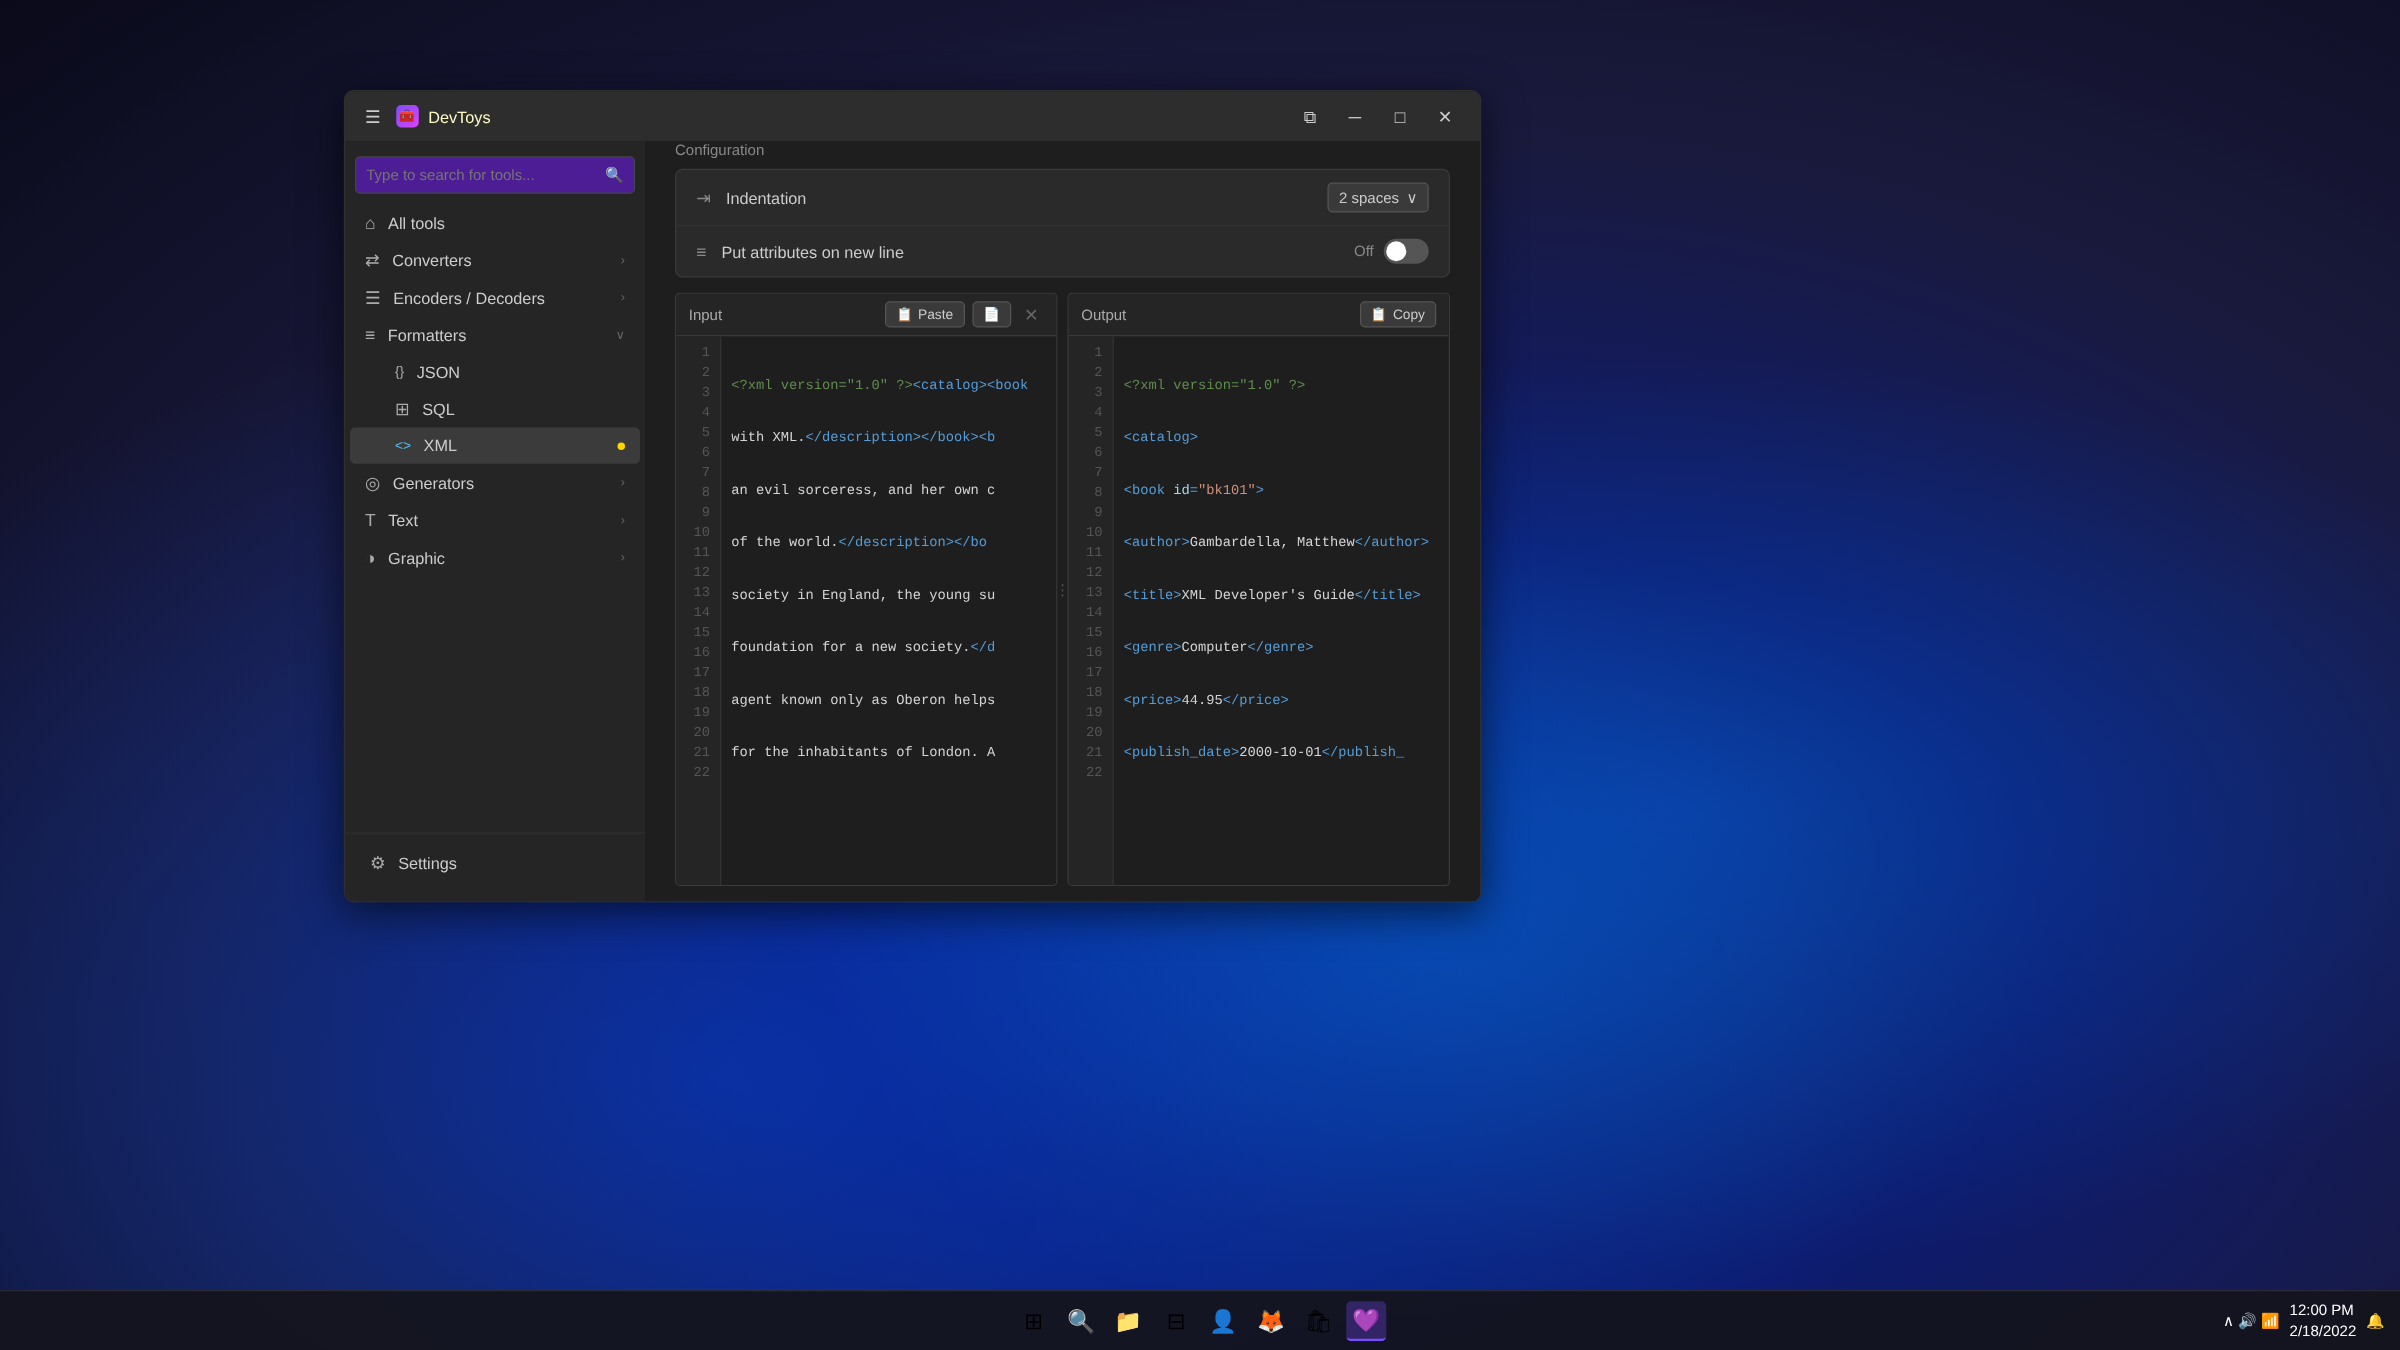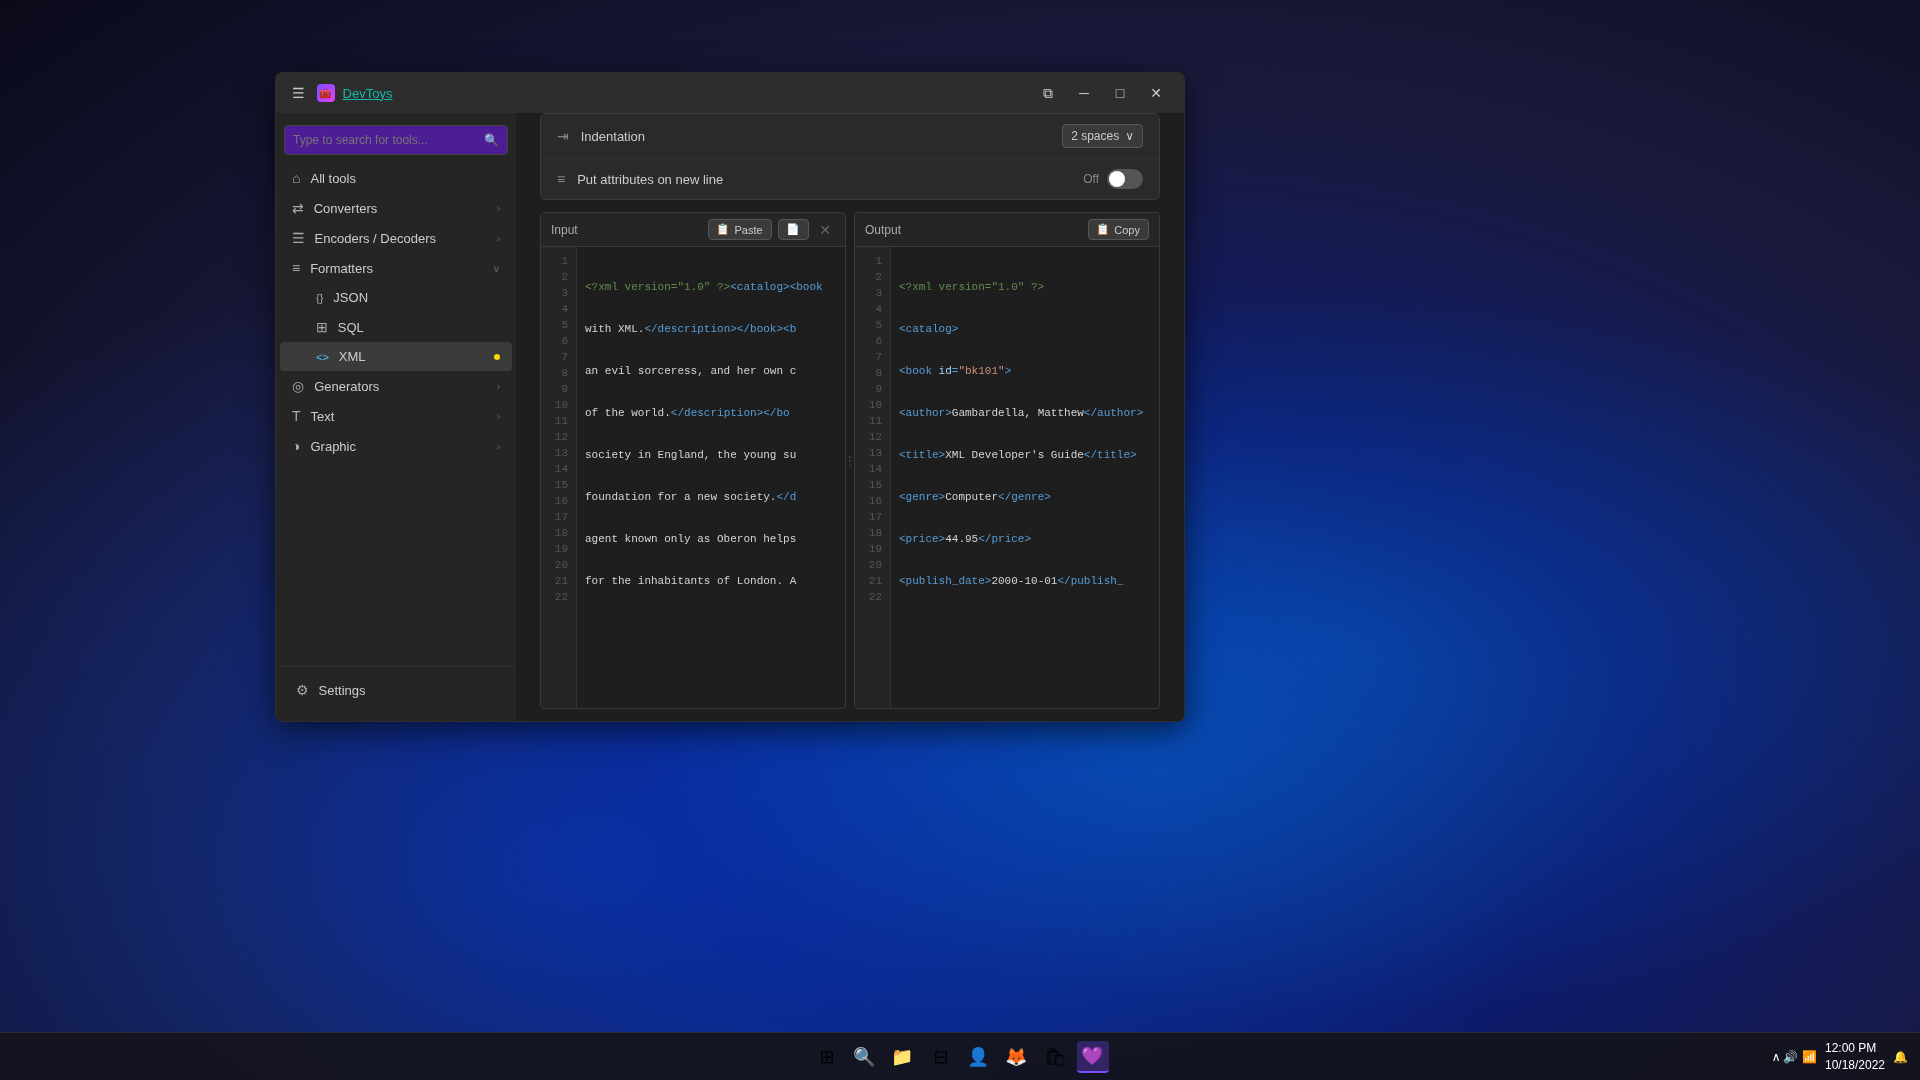--- a/index.html
+++ b/index.html
@@ -114,23 +114,22 @@
       height: 18px;
       background: linear-gradient(135deg, #7c4dff, #e040fb);
       border-radius: 4px;
       display: flex;
       align-items: center;
       justify-content: center;
       font-size: 10px;
       color: #fff;
     }
     .app-title-text {
-      color: #14b8a6;
+      color: #fef9c3;
       font-size: 13px;
-      text-decoration: underline;
     }
     .title-spacer { flex: 1; }
     .title-controls {
       display: flex;
       align-items: center;
       gap: 4px;
     }
     .title-btn {
       width: 32px;
       height: 28px;
@@ -529,20 +528,21 @@
           <span class="sidebar-item-icon">⚙</span>
           <span class="sidebar-item-label">Settings</span>
         </div>
       </div>
     </div>
 
     <div class="content">
 
 
       <div class="config-section">
+        <div class="config-label">Configuration</div>
         <div class="config-card">
 
           <div class="config-row">
             <span class="config-row-icon">⇥</span>
             <span class="config-row-label">Indentation</span>
             <div class="config-dropdown">
               <span>2 spaces</span>
               <span>∨</span>
             </div>
           </div>
@@ -701,17 +701,17 @@
     <div class="taskbar-icon">⊟</div>
     <div class="taskbar-icon">👤</div>
     <div class="taskbar-icon">🦊</div>
     <div class="taskbar-icon">🛍</div>
     <div class="taskbar-icon" style="background:rgba(124,77,255,0.3); border-bottom: 2px solid #7c4dff;">💜</div>
   </div>
   <div class="taskbar-right">
     <span>∧ 🔊 📶</span>
     <div class="taskbar-time">
       <div>12:00 PM</div>
-      <div>10/18/2022</div>
+      <div>2/18/2022</div>
     </div>
     <span>🔔</span>
   </div>
 </div>
 
 </body></html>

